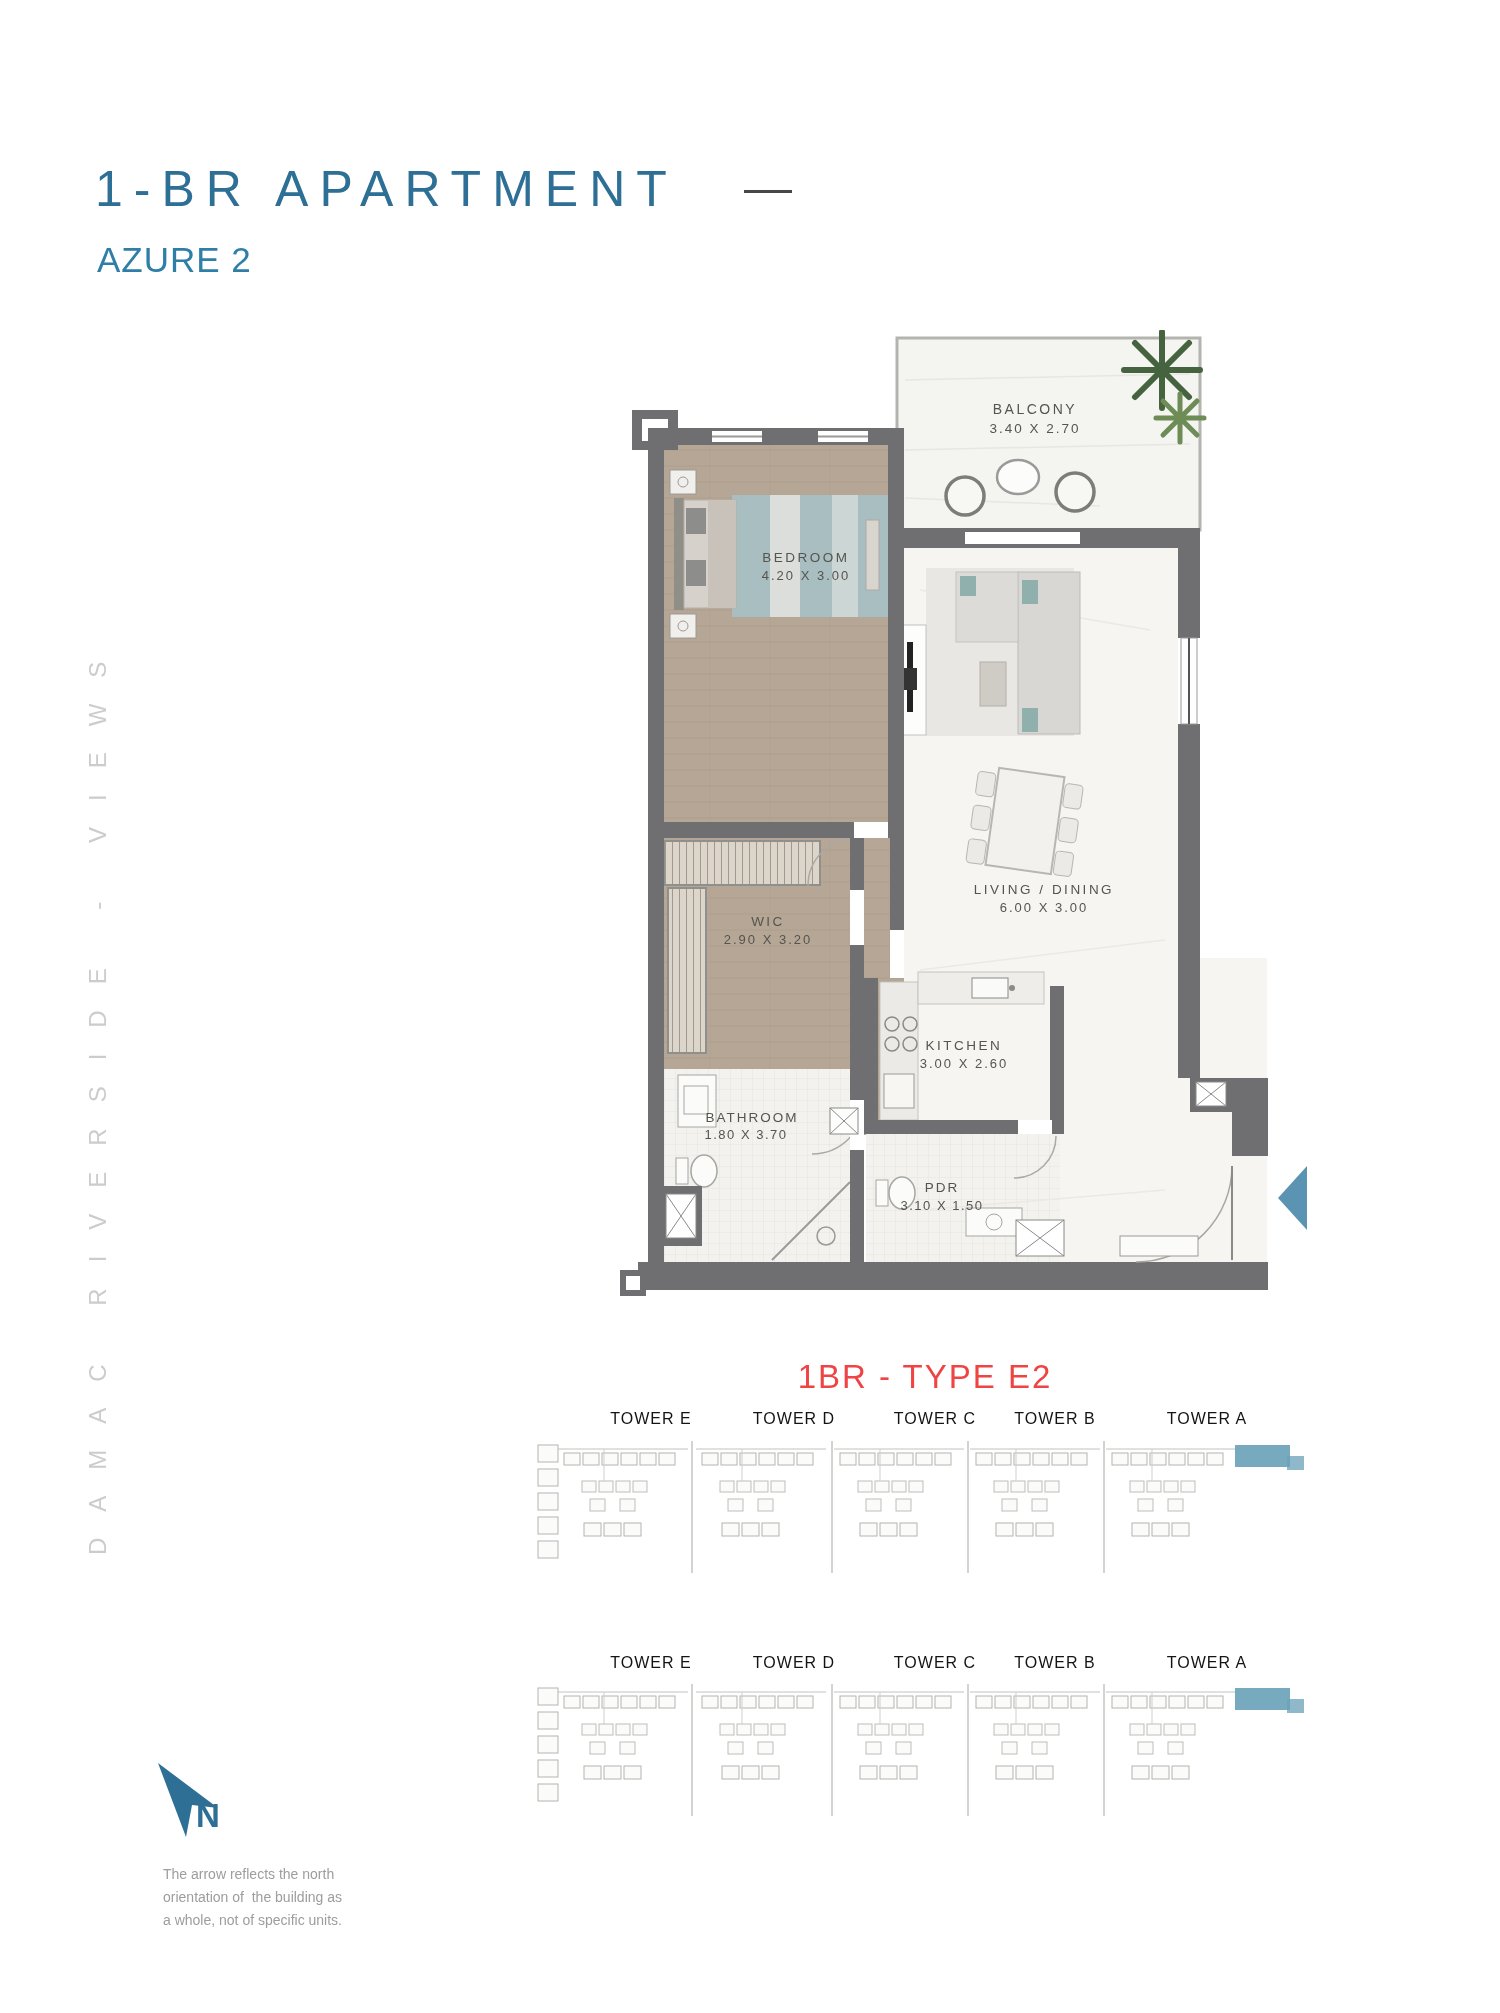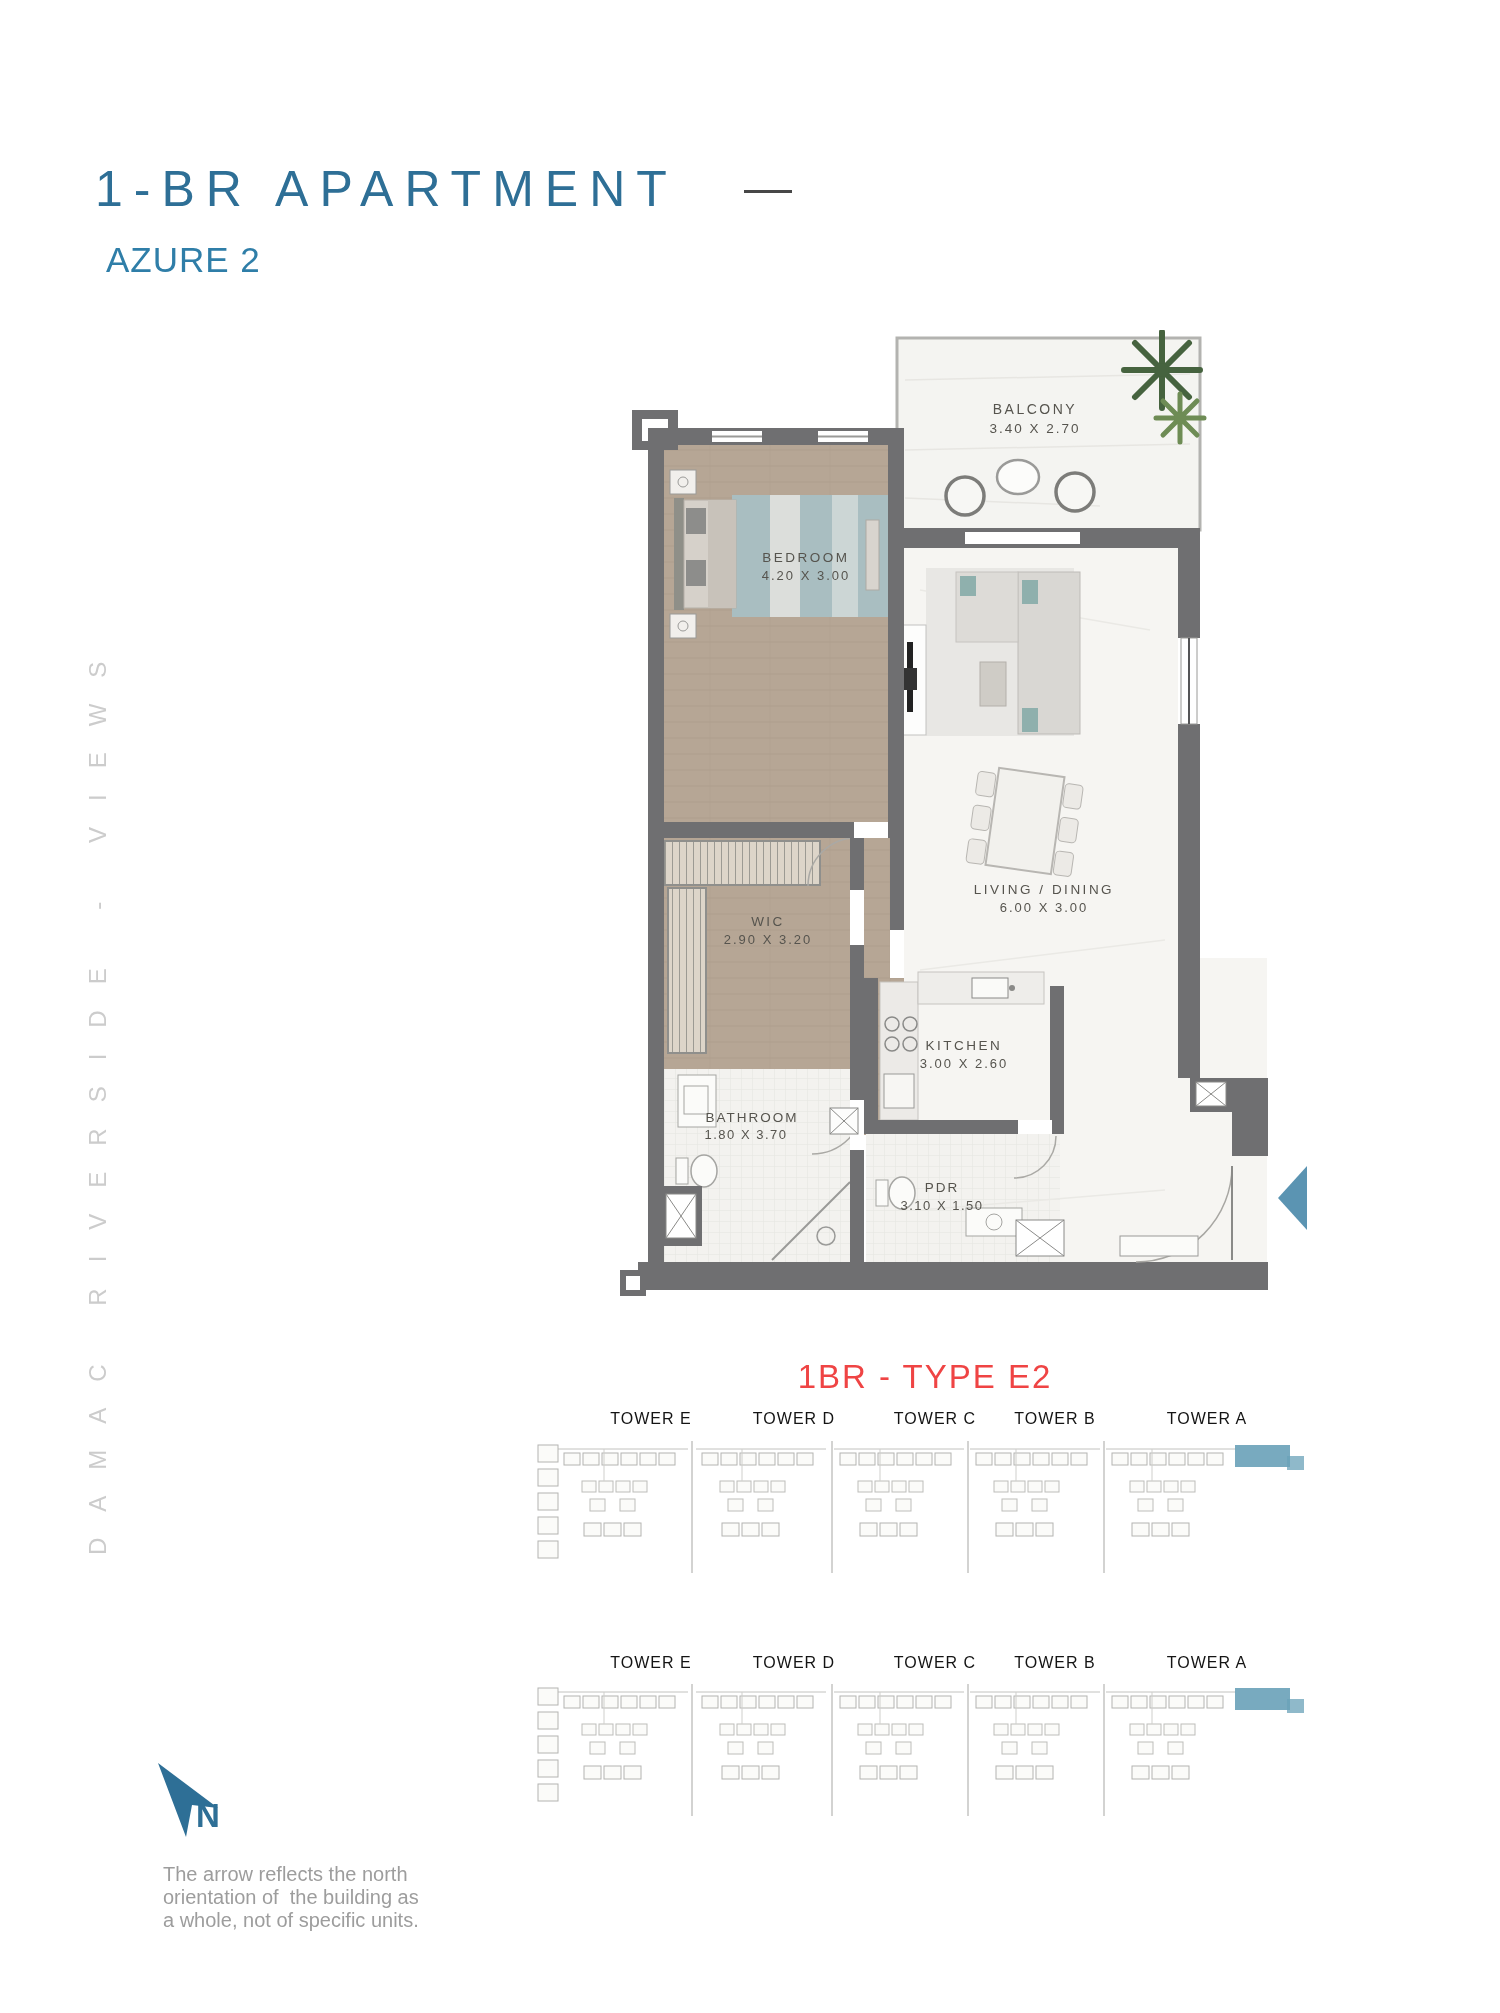--- a/index.html
+++ b/index.html
@@ -2,38 +2,38 @@
 <html><head>
 <meta charset="utf-8">
 <style>
   html,body{margin:0;padding:0;background:#ffffff;}
   .page{position:relative;width:1500px;height:2013px;background:#ffffff;overflow:hidden;
         font-family:"Liberation Sans",sans-serif;padding-left:48px;}
   .page-title{position:absolute;left:95px;top:160px;font-size:50px;letter-spacing:11px;
         color:#2e6f96;font-weight:400;}
   .title-rule{position:absolute;left:744px;top:190px;width:48px;height:3px;background:#474747;}
   .page-subtitle{position:absolute;left:97px;top:240px;font-size:35px;letter-spacing:1px;
-        color:#2f7ea8;font-weight:400;margin-left:9px;}
+        color:#2f7ea8;font-weight:400;}
   .side-watermark{position:absolute;left:84px;top:450px;height:1290px;width:42px;
         writing-mode:vertical-rl;transform:rotate(180deg);text-align:center;
         font-size:24px;letter-spacing:26px;color:#cccccc;font-weight:400;}
   .floorplan{position:absolute;left:620px;top:330px;width:700px;height:980px;}
   .plan-label{font-family:"Liberation Sans",sans-serif;fill:#56544e;}
   .unit-heading{position:absolute;left:530px;top:1358px;width:790px;text-align:center;
         font-size:33px;letter-spacing:2px;color:#ef4444;}
   .tower-row{position:absolute;left:530px;width:790px;height:22px;}
   .tower-label{position:absolute;transform:translateX(-50%);font-size:16px;font-weight:normal;
         color:#141414;letter-spacing:1px;white-space:nowrap;}
   .keyplan{position:absolute;left:530px;width:790px;height:140px;}
   .levels-label{position:absolute;left:530px;width:790px;text-align:center;font-size:25px;
         color:#8f8f8f;letter-spacing:1px;}
   .north-wrap{position:absolute;left:120px;top:1755px;width:330px;}
   .north-arrow{position:absolute;left:36px;top:6px;}
   .north-n{position:absolute;left:76px;top:42px;font-size:33px;font-weight:bold;color:#2e6f96;}
-  .north-note{position:absolute;left:43px;top:108px;width:280px;font-size:20px;line-height:23px;
+  .north-note{position:absolute;left:43px;top:108px;width:280px;font-size:14px;line-height:23px;
         color:#9d9d9d;white-space:pre-wrap;}
 </style>
 </head>
 <body>
 
 <div class="page">
 
   <div class="page-title">1-BR APARTMENT</div>
   <div class="title-rule"></div>
   <div class="page-subtitle">AZURE 2</div>

